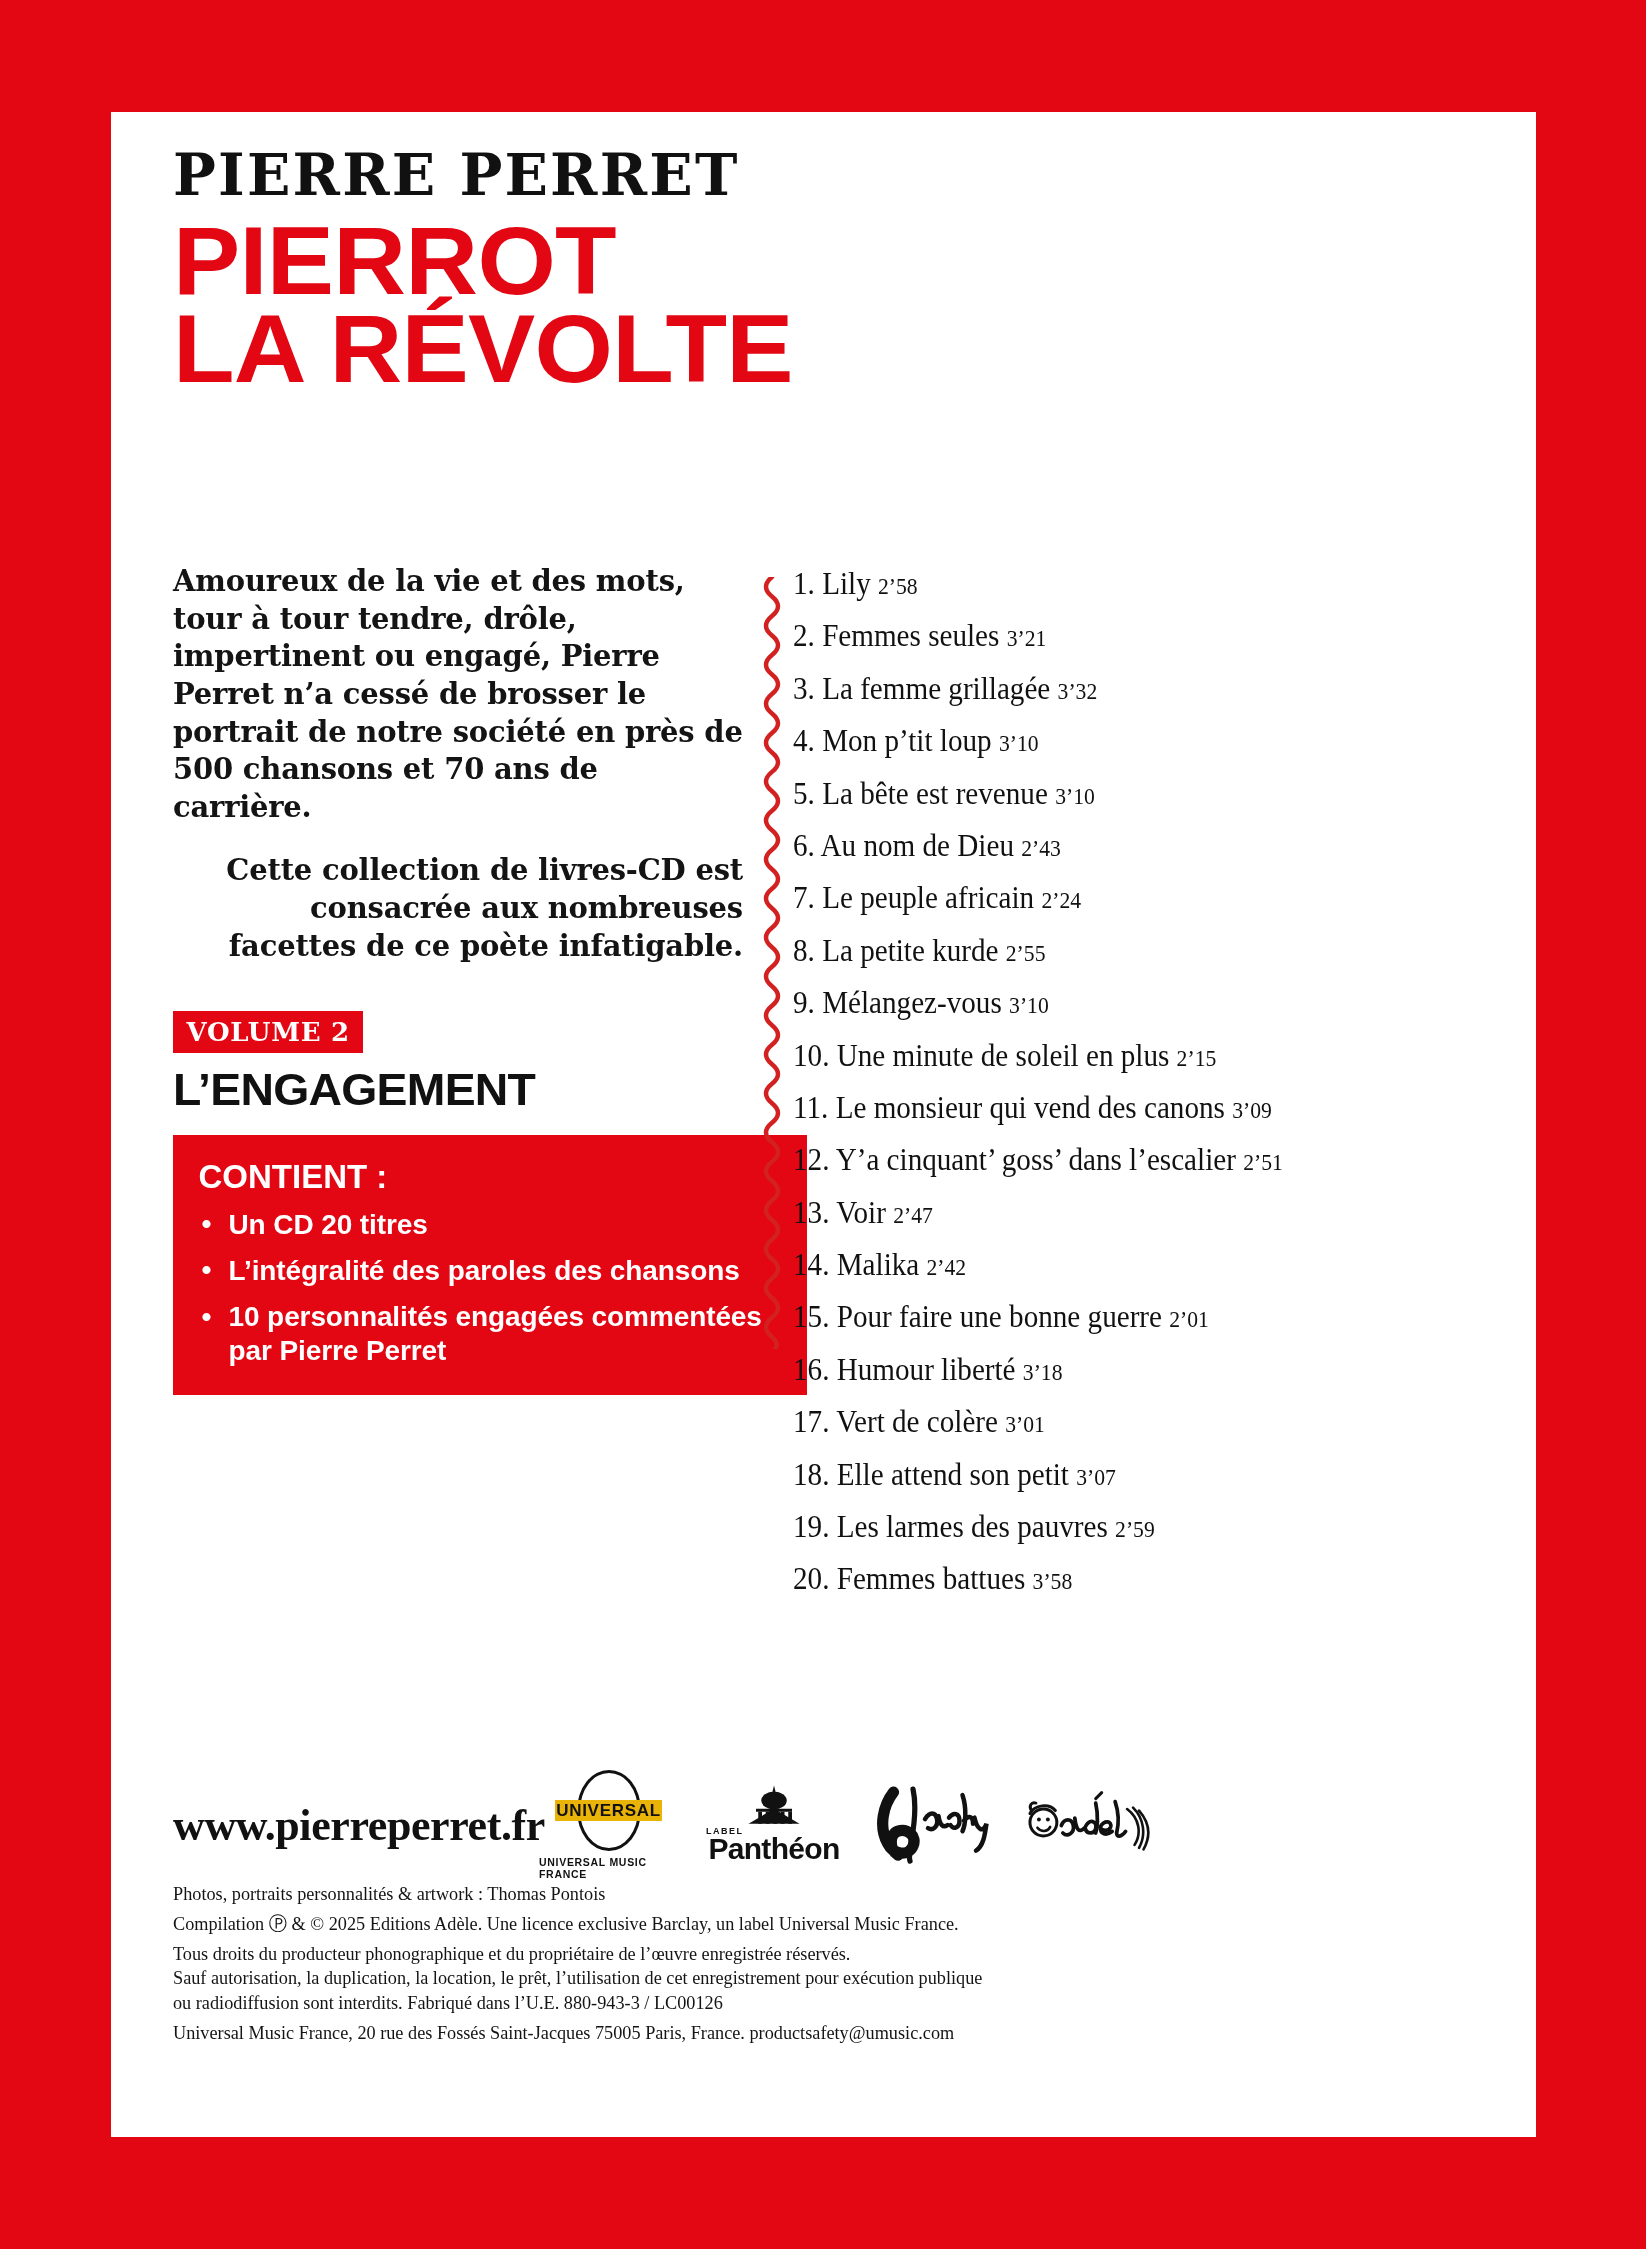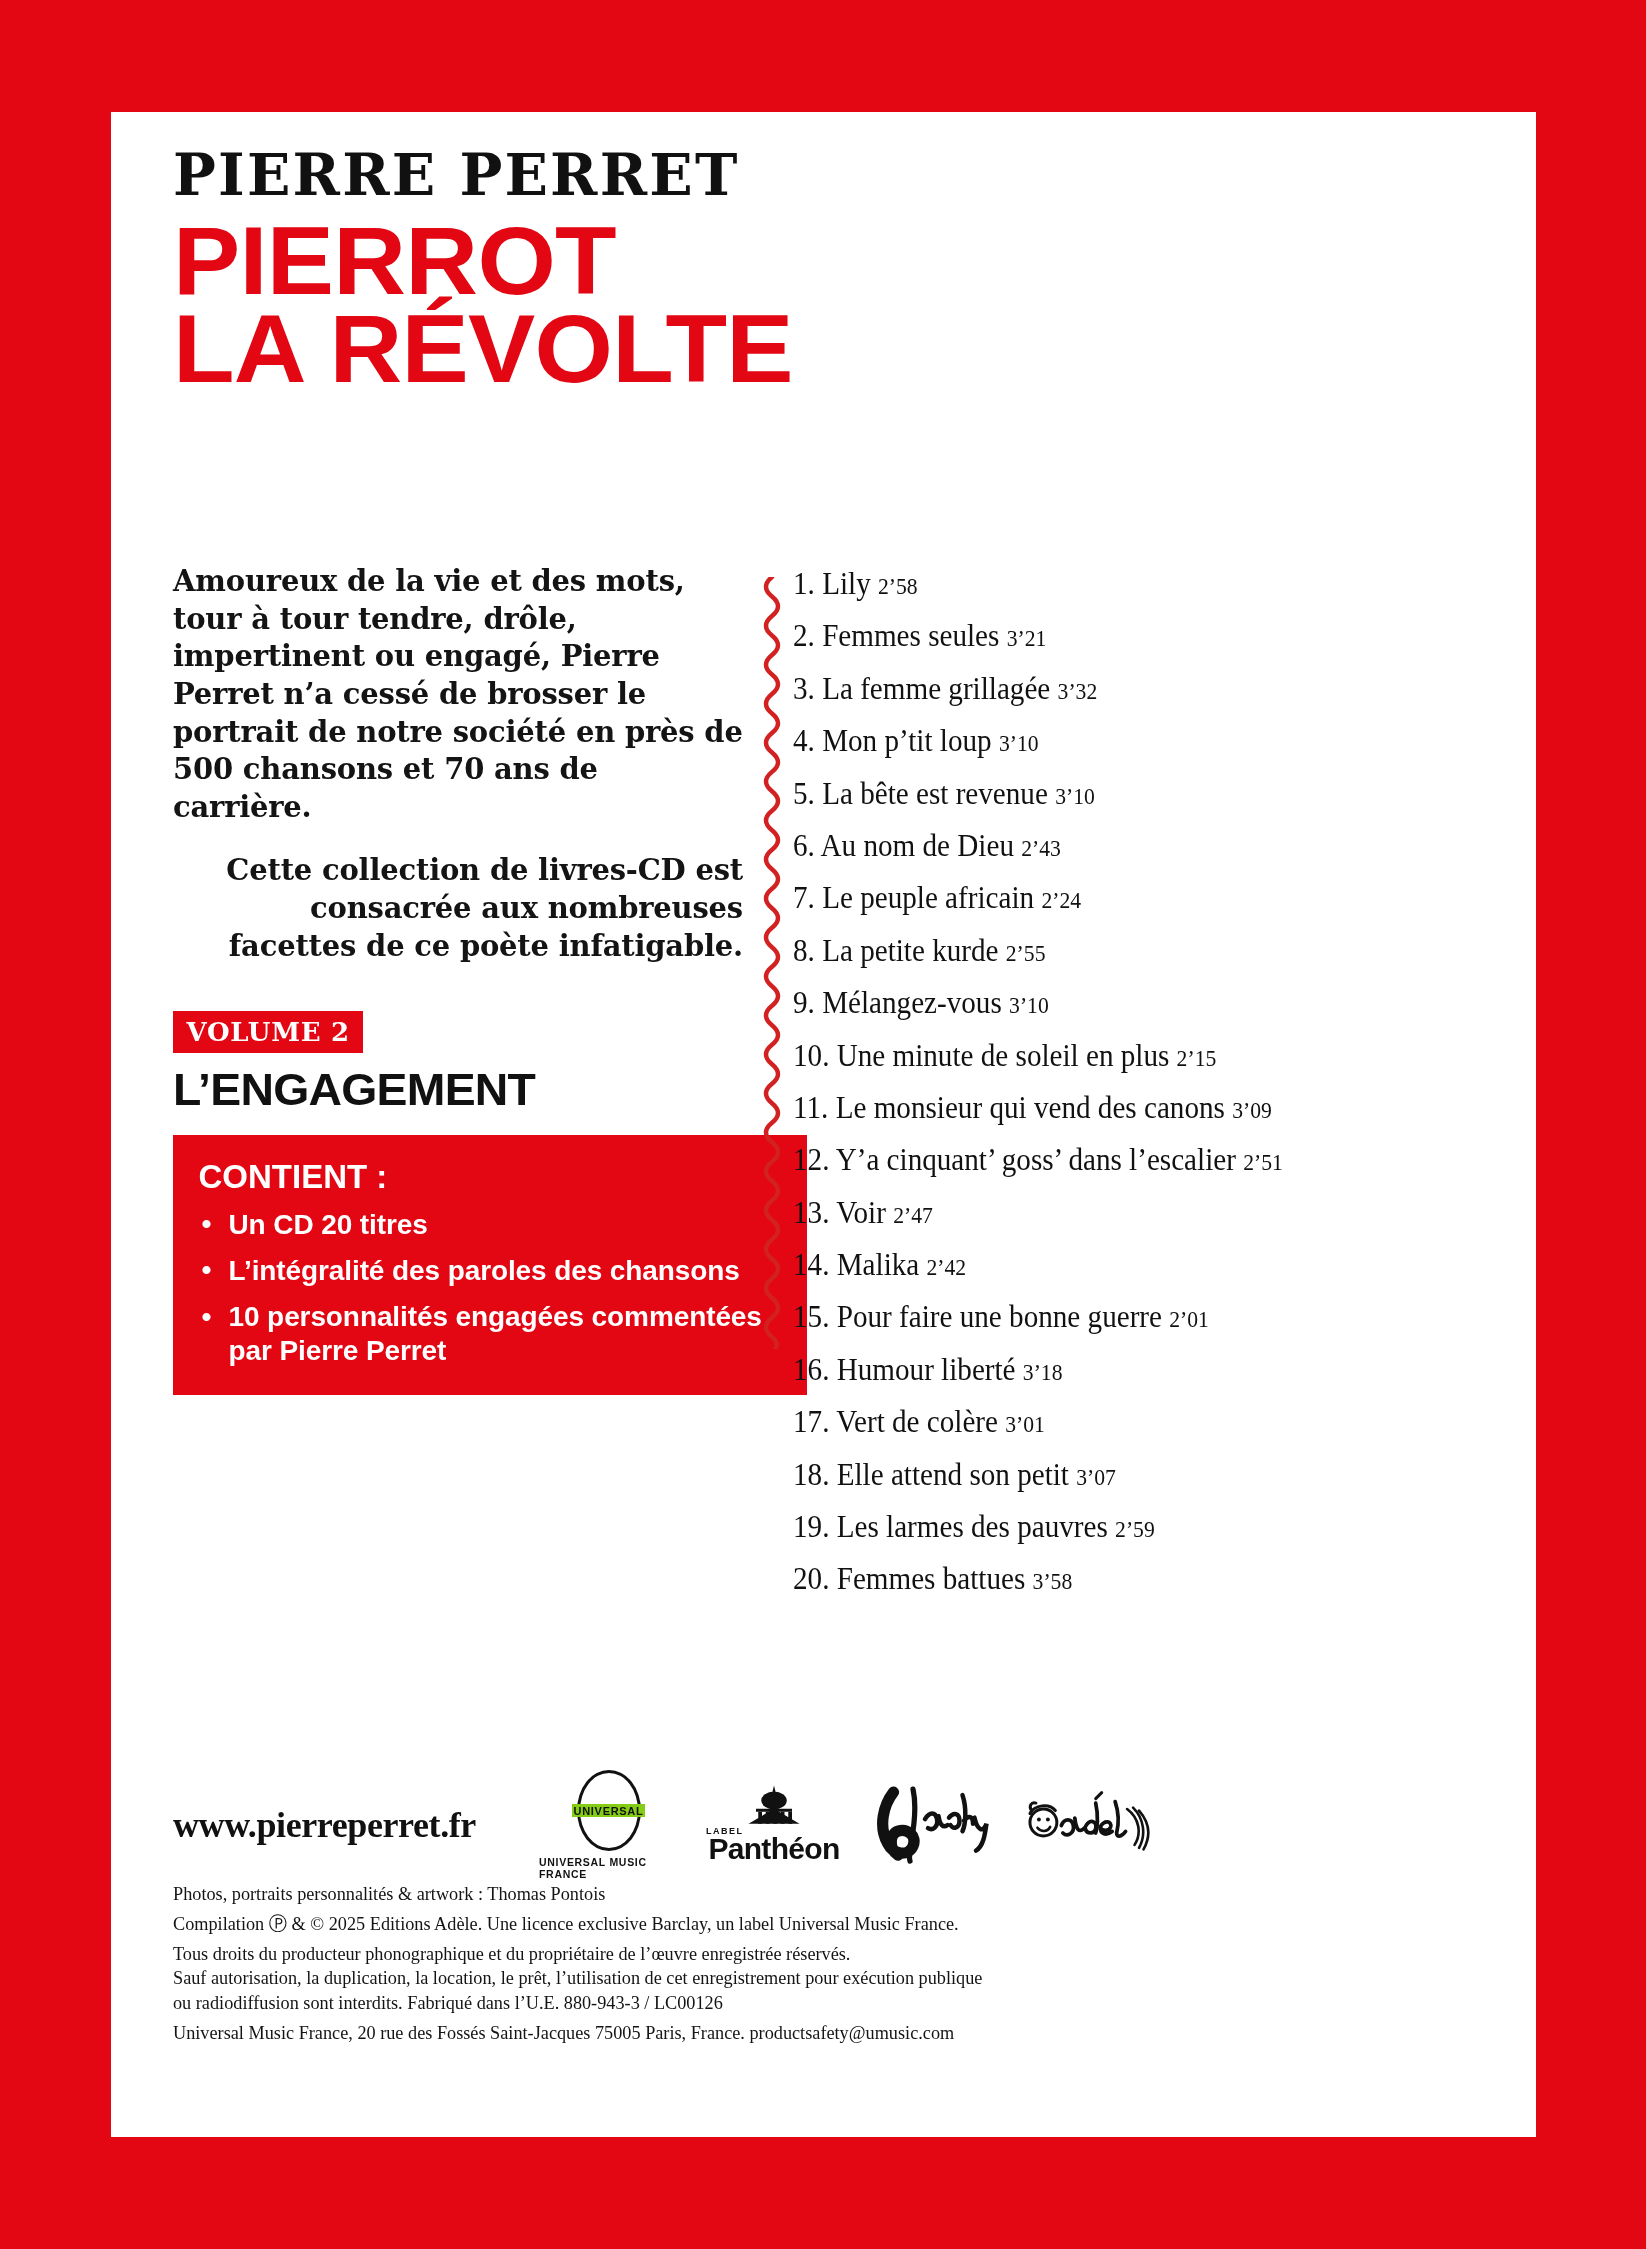--- a/index.html
+++ b/index.html
@@ -122,37 +122,37 @@
     white-space:nowrap;
     transform:scaleX(0.94);
     transform-origin:left center;
   }
   .track .dur{font-size:23px;}
   
   .footer{position:absolute;left:62px;top:1672px;width:1305px;}
   .flogos{display:flex;align-items:center;height:82px;}
   .site{
     font-family:"Liberation Serif",serif;
-    font-size:36px;
+    font-size:44px;
     font-weight:bold;
     color:#111;
     letter-spacing:-0.4px;
     width:360px;
   }
   .logo{display:flex;flex-direction:column;align-items:center;justify-content:center;}
   .logo.universal{margin-left:6px;width:139px;}
   .uni-oval{
     width:58px;height:75px;border:3px solid #111;border-radius:50%;
     display:flex;align-items:center;justify-content:center;
     position:relative;
   }
   .uni-oval span{
     font-family:"Liberation Sans",sans-serif;
-    font-weight:bold;font-size:11px;letter-spacing:0.7px;color:#111;
-    background:#84cc16;padding:0.7px 1.5px;
+    font-weight:bold;font-size:17px;letter-spacing:0.7px;color:#111;
+    background:#eab308;padding:0.7px 1.5px;
   }
   .uni-sub{
     font-family:"Liberation Sans",sans-serif;
     font-weight:bold;font-size:10.5px;letter-spacing:0.7px;color:#111;margin-top:4.5px;
   }
   .logo.pantheon{margin-left:21px;width:150px;}
   .pan-label{
     font-family:"Liberation Sans",sans-serif;font-weight:bold;font-size:9px;
     letter-spacing:1.5px;color:#111;align-self:flex-start;margin-left:7px;
   }

